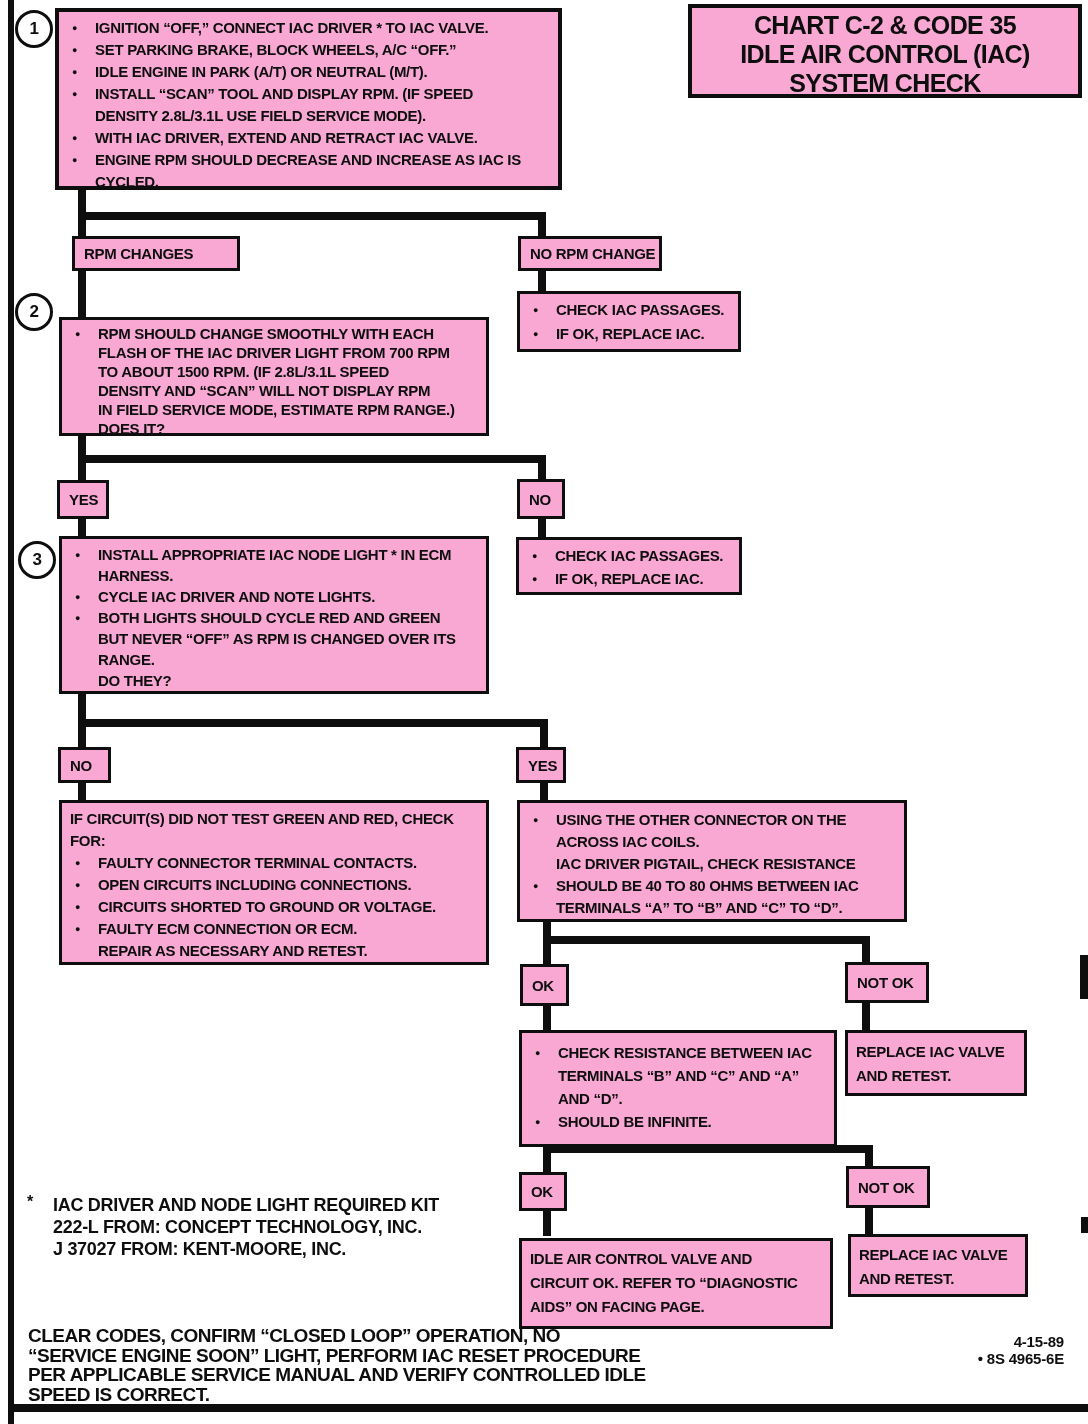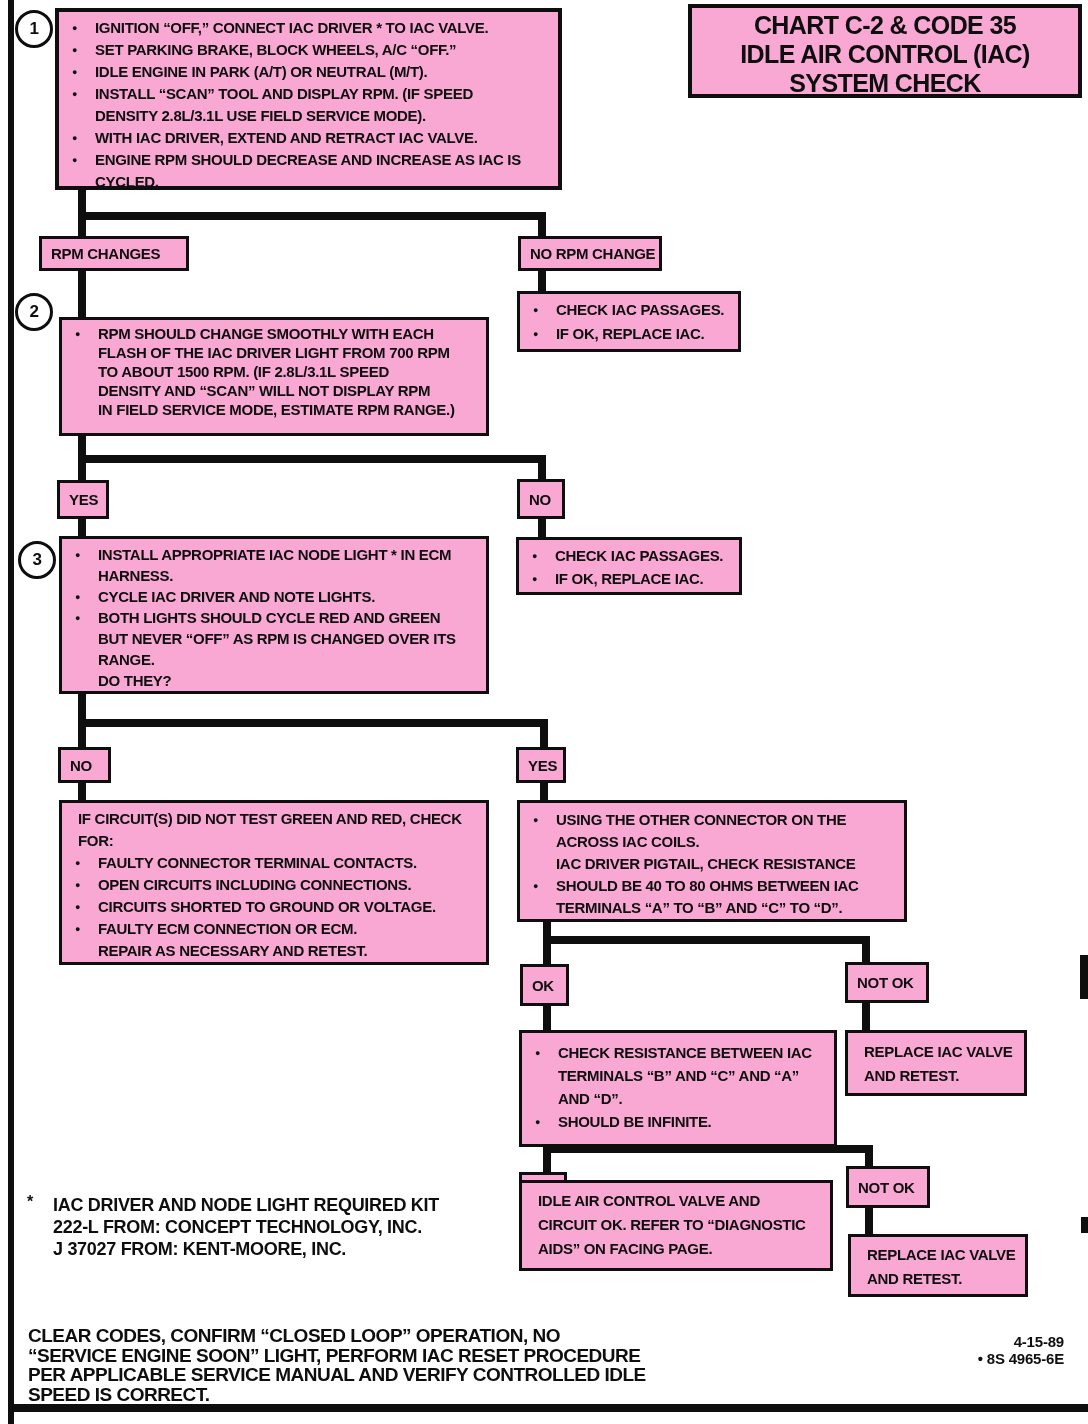--- a/index.html
+++ b/index.html
@@ -7,21 +7,21 @@
   .page {
     position:relative; width:1088px; height:1424px; margin:0 auto;
     background:#ffffff; overflow:hidden;
     font-family:"Liberation Sans", sans-serif; font-weight:700;
     color:#0e0e0e; letter-spacing:-0.3px;
   }
   .line { position:absolute; background:#0e0e0e; }
   .fbox { position:absolute; border:3px solid #0e0e0e; background:#f9a8d4; overflow:hidden; }
   .thick { border-width:4px; }
   .ln { position:relative; white-space:nowrap; padding-left:36px; }
-  .ln.p { padding-left:16px; }
+  .ln.p { padding-left:8px; }
   .bl::before {
     content:"●"; position:absolute; left:13px; top:50%;
     transform:translateY(-50%); font-size:9px;
   }
   .dlabel { display:flex; align-items:center; padding-left:9px; font-size:15px; }
   .circ {
     position:absolute; width:38px; height:38px; border:3px solid #0e0e0e;
     border-radius:50%; background:#fff; display:flex; align-items:center;
     justify-content:center; font-size:17px; z-index:2;
   }
@@ -83,29 +83,30 @@
     <div class="ln bl">IGNITION “OFF,” CONNECT IAC DRIVER * TO IAC VALVE.</div>
     <div class="ln bl">SET PARKING BRAKE, BLOCK WHEELS, A/C “OFF.”</div>
     <div class="ln bl">IDLE ENGINE IN PARK (A/T) OR NEUTRAL (M/T).</div>
     <div class="ln bl">INSTALL “SCAN” TOOL AND DISPLAY RPM.  (IF SPEED</div>
     <div class="ln">DENSITY 2.8L/3.1L USE FIELD SERVICE MODE).</div>
     <div class="ln bl">WITH IAC DRIVER, EXTEND AND RETRACT IAC VALVE.</div>
     <div class="ln bl">ENGINE RPM SHOULD DECREASE AND INCREASE AS IAC IS</div>
     <div class="ln">CYCLED.</div>
   </div>
 
-  <div class="fbox dlabel" style="left:39px;top:236px;width:150px;height:35px">RPM CHANGES</div>
+  <div class="fbox dlabel" style="left:72px;top:236px;width:168px;height:35px">RPM CHANGES</div>
   <div class="fbox dlabel" style="left:518px;top:236px;width:144px;height:35px">NO RPM CHANGE</div>
 
   <div class="fbox" style="left:59px;top:317px;width:430px;height:119px;font-size:15px;line-height:19px;padding-top:4px">
     <div class="ln bl">RPM SHOULD CHANGE SMOOTHLY WITH EACH</div>
     <div class="ln">FLASH OF THE IAC DRIVER LIGHT FROM 700 RPM</div>
     <div class="ln">TO ABOUT 1500 RPM.  (IF 2.8L/3.1L SPEED</div>
     <div class="ln">DENSITY AND “SCAN” WILL NOT DISPLAY RPM</div>
     <div class="ln">IN FIELD SERVICE MODE, ESTIMATE RPM RANGE.)</div>
+    <div class="ln">DOES IT?</div>
   </div>
 
   <div class="fbox" style="left:517px;top:291px;width:224px;height:61px;font-size:15px;line-height:24px;padding-top:4px">
     <div class="ln bl">CHECK IAC PASSAGES.</div>
     <div class="ln bl">IF OK, REPLACE IAC.</div>
   </div>
 
   <div class="fbox dlabel" style="left:57px;top:480px;width:52px;height:39px">YES</div>
   <div class="fbox dlabel" style="left:517px;top:479px;width:48px;height:40px">NO</div>
 
@@ -156,21 +157,21 @@
   </div>
 
   <div class="fbox" style="left:845px;top:1030px;width:182px;height:66px;font-size:15px;line-height:24px;padding-top:7px">
     <div class="ln p">REPLACE IAC VALVE</div>
     <div class="ln p">AND RETEST.</div>
   </div>
 
   <div class="fbox dlabel" style="left:519px;top:1172px;width:48px;height:39px">OK</div>
   <div class="fbox dlabel" style="left:846px;top:1166px;width:84px;height:42px">NOT OK</div>
 
-  <div class="fbox" style="left:519px;top:1180px;width:314px;height:91px;font-size:15px;line-height:24px;padding-top:6px">
+  <div class="fbox" style="left:519px;top:1238px;width:314px;height:91px;font-size:15px;line-height:24px;padding-top:6px">
     <div class="ln p">IDLE AIR CONTROL VALVE AND</div>
     <div class="ln p">CIRCUIT OK.  REFER TO “DIAGNOSTIC</div>
     <div class="ln p">AIDS” ON FACING PAGE.</div>
   </div>
 
   <div class="fbox" style="left:848px;top:1234px;width:180px;height:63px;font-size:15px;line-height:24px;padding-top:6px">
     <div class="ln p">REPLACE IAC VALVE</div>
     <div class="ln p">AND RETEST.</div>
   </div>
 

